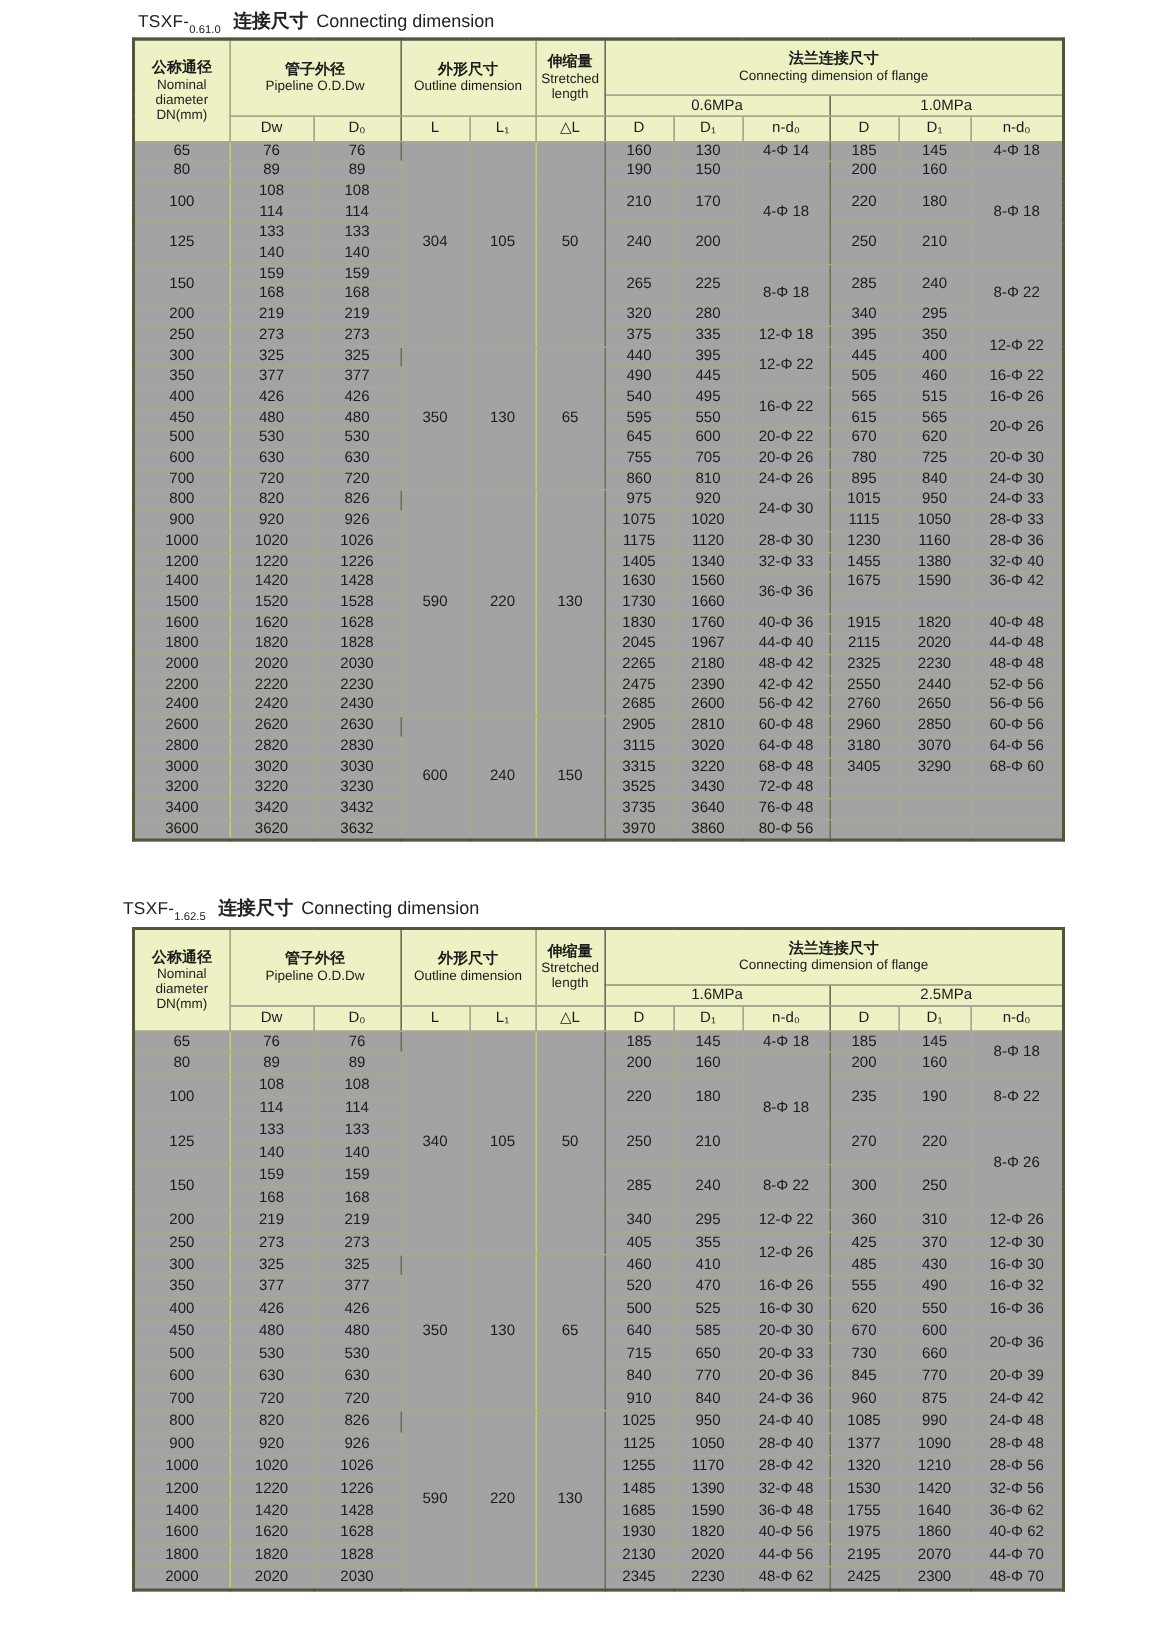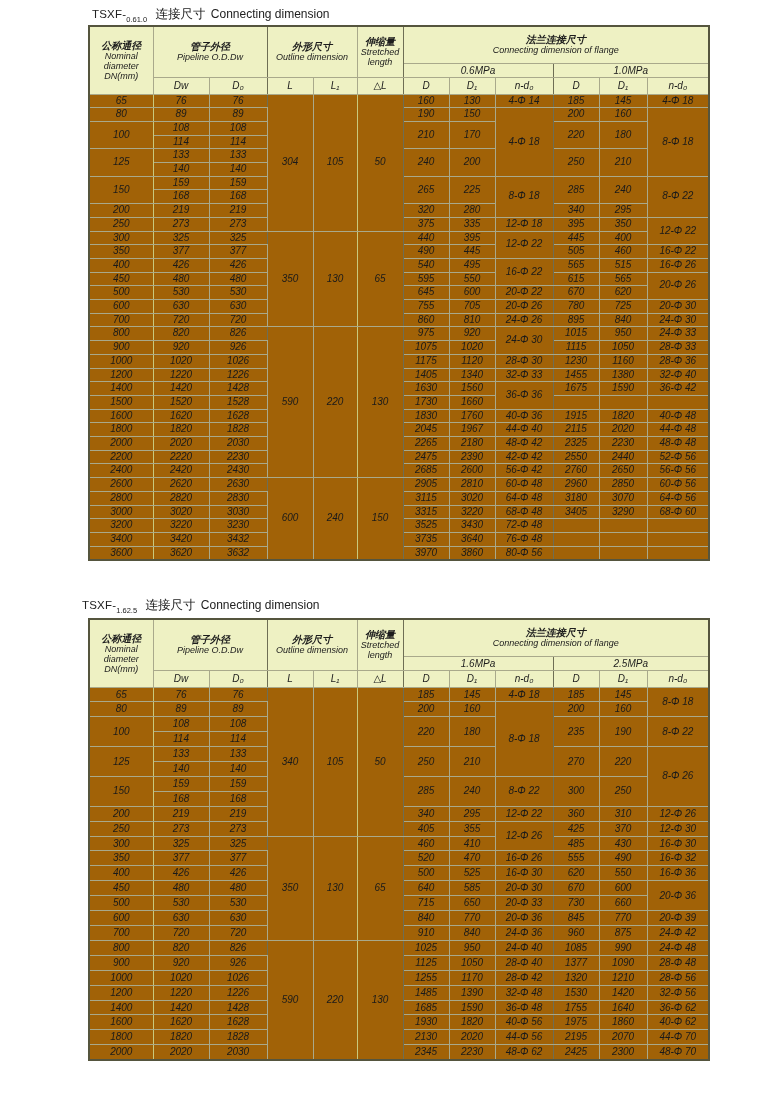--- a/index.html
+++ b/index.html
@@ -3,26 +3,26 @@
 <meta charset="utf-8">
 <style>
   html,body { margin:0; padding:0; background:#ffffff; }
   body { font-family:"Liberation Sans","DejaVu Sans",sans-serif; color:#1c1c1c; }
   .sheet { position:relative; width:748px; height:1096px; background:#ffffff; overflow:hidden; }
 
   .tbl-title { position:absolute; font-size:12px; color:#222; white-space:nowrap; }
   .tbl-title .code { font-size:11.5px; letter-spacing:0.2px; }
   .tbl-title .frac { display:inline-flex; flex-direction:row; font-size:7.5px; line-height:7.5px;
                      vertical-align:-4px; margin-right:3px; text-align:left; }
-  .tbl-title .cn { font-weight:normal; font-size:12.5px; margin:0 2px; }
+  .tbl-title .cn { font-weight:bold; font-size:12.5px; margin:0 2px; }
   .tbl-title .en { font-size:12px;margin-top:10px; }
 
   .tbl-wrap { position:absolute; left:88px; }
   table { border-collapse:collapse; table-layout:fixed; width:620px; font-size:10px;
-          border:2px solid #55553e; background:#a16207;font-style:italic; }
+          border:2px solid #55553e; background:#a3a3a3; }
   th, td { border:1px solid #a9a98b; text-align:center; vertical-align:middle;
            padding:0; font-weight:normal; overflow:hidden; white-space:nowrap; }
   thead th { background:#eef1c3; }
   thead { border-bottom:1.5px solid #55553e; }
   .cn-h { font-weight:bold; font-size:10px; line-height:11px; }
   .en-h { font-size:9px; line-height:10px; }
   tr.hr1 { height:37px; }
   tr.hr2 { height:14px; }
   tr.hr3 { height:17px; }
   .sep { border-right:1.5px solid #6e6e54; }

